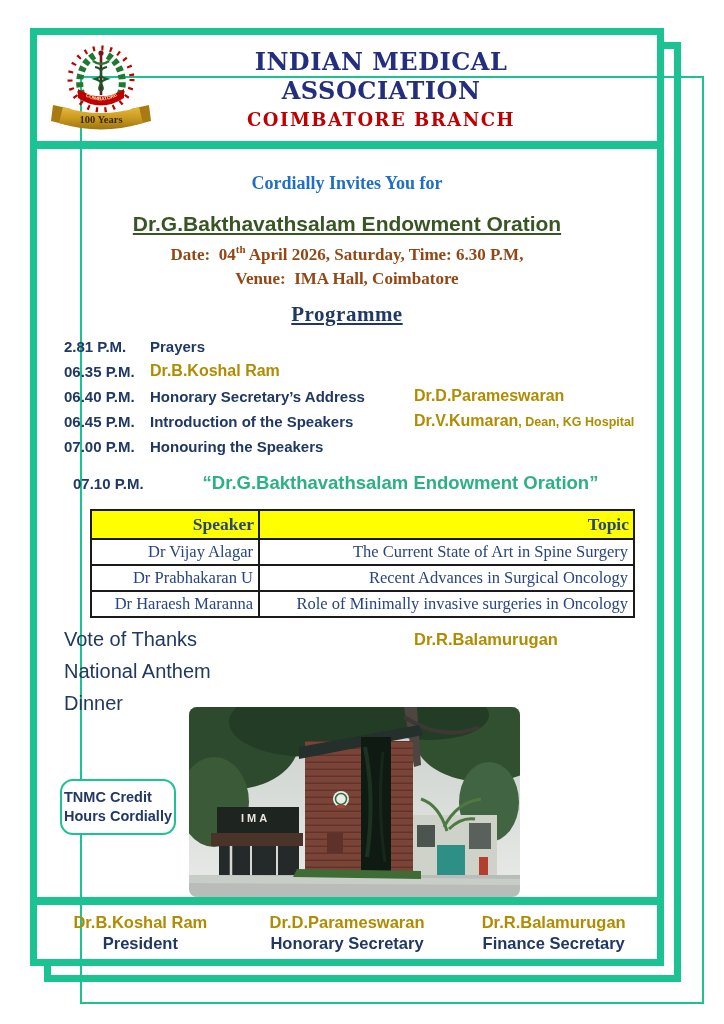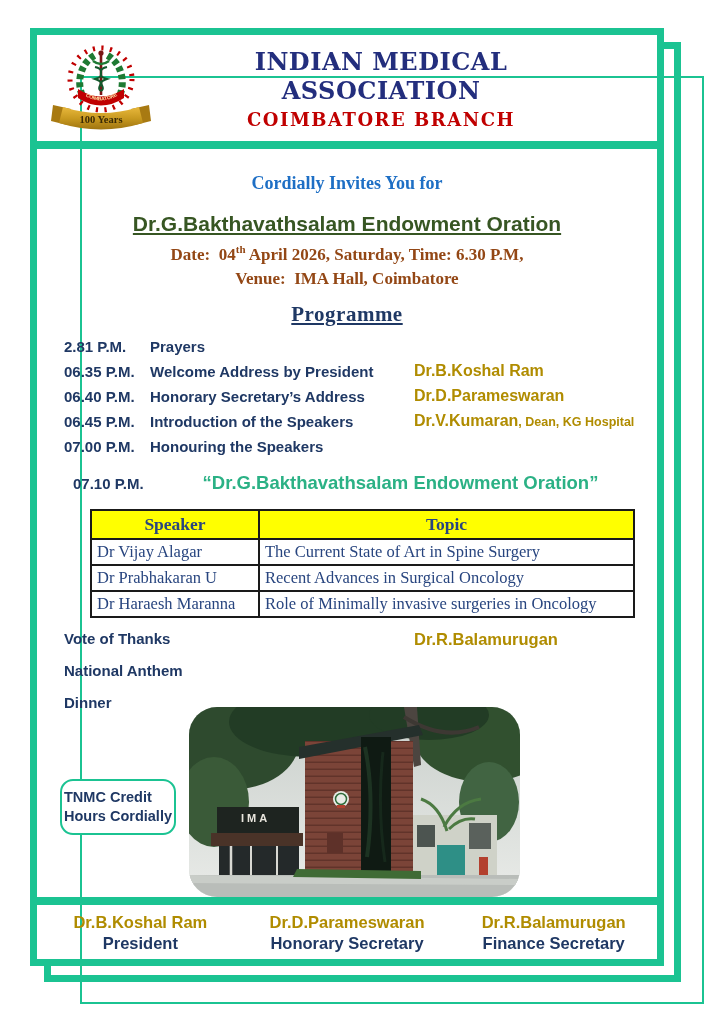--- a/index.html
+++ b/index.html
@@ -53,37 +53,37 @@
   .prog-time{width:86px;font-weight:bold;font-size:15px;color:var(--navy);flex:none;}
   .prog-item{width:264px;font-weight:bold;font-size:15px;color:var(--navy);flex:none;}
   .prog-name{flex:1;font-weight:bold;font-size:16px;color:var(--gold);margin-top:-1px;}
   .prog-name .small{font-size:12.5px;}
   .oration-row{display:flex;margin-top:17px;padding-left:36px;align-items:baseline;gap:15px;}
   .oration-title{flex:1;text-align:center;font-weight:bold;font-size:18.5px;
     color:var(--teal-oration);padding-right:30px;}
 
   
   table.speakers{margin:15px 0 0 53px;border-collapse:collapse;width:545px;
-    font-family:"Liberation Serif",serif;color:var(--tbl-text);}
+    font-family:"Liberation Serif",serif;color:var(--tbl-text);text-align:right;}
   table.speakers th{background:#FFFF00;border:2px solid #1a1a1a;font-size:17.5px;
     font-weight:bold;padding:3px 4px;}
   table.speakers td{border:2px solid #1a1a1a;font-size:16.5px;padding:2px 5px;
     line-height:20px;}
   table.speakers .col-speaker{width:168px;}
 
   
   .closing{margin-top:11px;padding-left:27px;}
   .closing-row{display:flex;margin-bottom:12px;line-height:20px;}
-  .closing-label{width:350px;font-weight:bold;font-size:15px;color:var(--navy);flex:none;}
+  .closing-label{width:350px;font-weight:normal;font-size:20px;color:var(--navy);flex:none;}
   .closing-name{flex:1;font-weight:bold;font-size:16.5px;color:var(--gold);}
 
   
   .photo-section{position:relative;height:190px;margin-top:-18px;}
   .photo{position:absolute;left:152px;top:0;width:331px;height:190px;
-    border-radius:28px;overflow:hidden;background:#cfd4d0;}
+    border-radius:8px;overflow:hidden;background:#cfd4d0;}
   .badge{position:absolute;left:23px;top:72px;width:116px;height:56px;
     border:2.5px solid var(--teal);border-radius:13px;display:flex;align-items:center;
     justify-content:center;text-align:left;font-weight:bold;font-size:14.5px;
     line-height:19px;color:var(--navy);background:#fff;}
 
   
   .officers{display:flex;margin-top:7px;}
   .officer{flex:1;text-align:center;line-height:21px;}
   .officer-name{font-weight:bold;font-size:16.5px;color:var(--gold);}
   .officer-title{font-weight:bold;font-size:16.5px;color:var(--navy);}
@@ -146,21 +146,20 @@
     <div class="center prog-heading">Programme</div>
 
     <div class="prog-list">
       <div class="prog-row">
         <span class="prog-time">2.81 P.M.</span>
         <span class="prog-item">Prayers</span>
         <span class="prog-name"></span>
       </div>
       <div class="prog-row">
         <span class="prog-time">06.35 P.M.</span>
-        <span class="prog-item">Welcome Address by President</span>
         <span class="prog-name">Dr.B.Koshal Ram</span>
       </div>
       <div class="prog-row">
         <span class="prog-time">06.40 P.M.</span>
         <span class="prog-item">Honorary Secretary’s Address</span>
         <span class="prog-name">Dr.D.Parameswaran</span>
       </div>
       <div class="prog-row">
         <span class="prog-time">06.45 P.M.</span>
         <span class="prog-item">Introduction of the Speakers</span>

